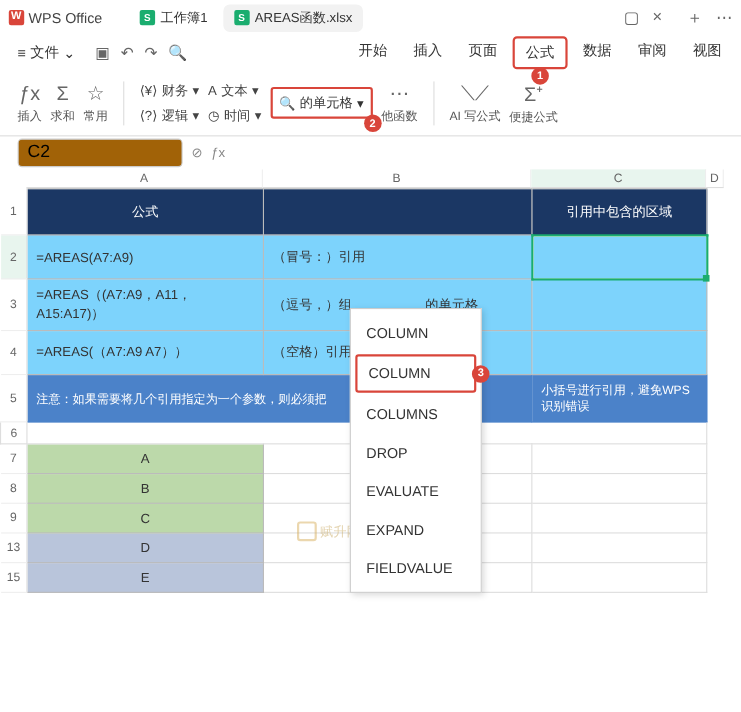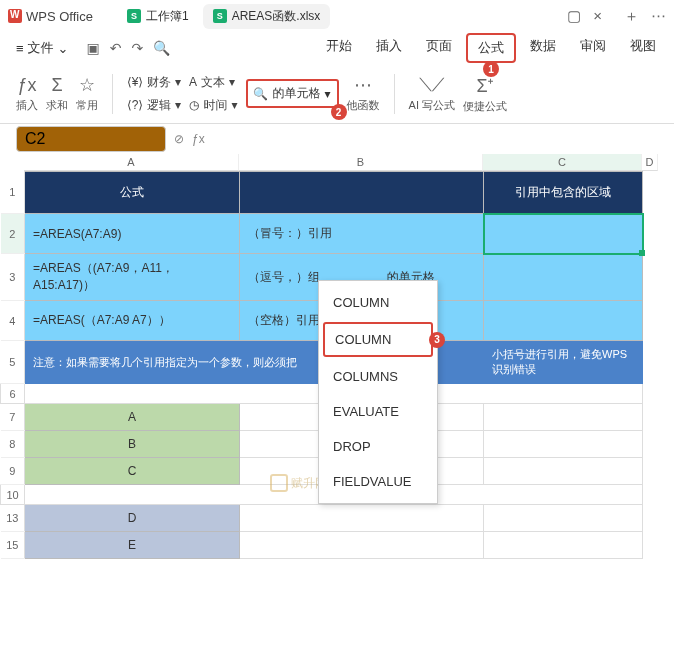--- a/index.html
+++ b/index.html
@@ -229,24 +229,20 @@
           <td class="cell green-cell">B</td>
           <td style="border:1px solid #ddd"></td>
           <td style="border:1px solid #ddd"></td>
         </tr>
     <tr>
           <td class="rowh">9</td>
           <td class="cell green-cell">C</td>
           <td style="border:1px solid #ddd"></td>
           <td style="border:1px solid #ddd"></td>
         </tr>
-    <tr class="empty-row">
-          <td class="rowh">10</td>
-          <td colspan="3"></td>
-        </tr>
     <tr>
           <td class="rowh">13</td>
           <td class="cell blue-cell">D</td>
           <td style="border:1px solid #ddd"></td>
           <td style="border:1px solid #ddd"></td>
         </tr>
     <tr>
           <td class="rowh">15</td>
           <td class="cell blue-cell">E</td>
           <td style="border:1px solid #ddd"></td>
@@ -257,18 +253,19 @@
 
   <div class="wm">赋升网</div>
 
   <div class="dropdown">
     <div class="dd-item">COLUMN</div>
     <div class="dd-item hl">
       <span>COLUMN</span>
       <span class="badge b3">3</span>
     </div>
     <div class="dd-item">COLUMNS</div>
+    <div class="dd-item">DROP</div>
     <div class="dd-item">EVALUATE</div>
-    <div class="dd-item">DROP</div>
+    <div class="dd-item">EXPAND</div>
     <div class="dd-item">FIELDVALUE</div>
 
   </div>
 </div>
 
 </body></html>

